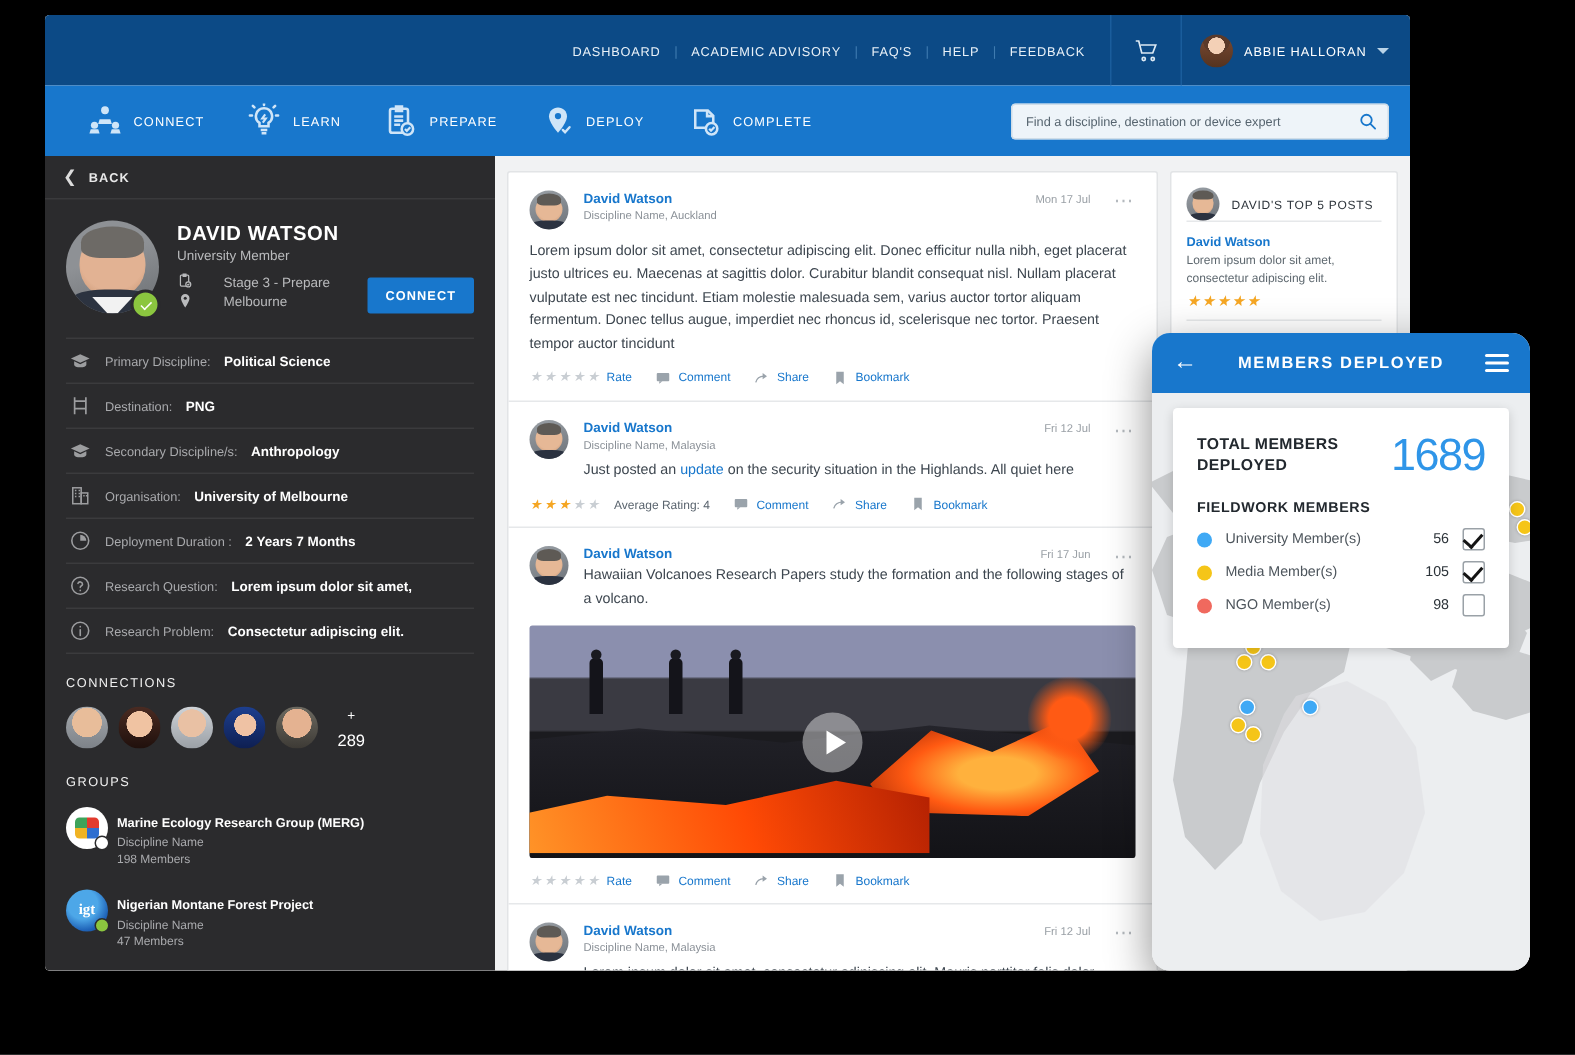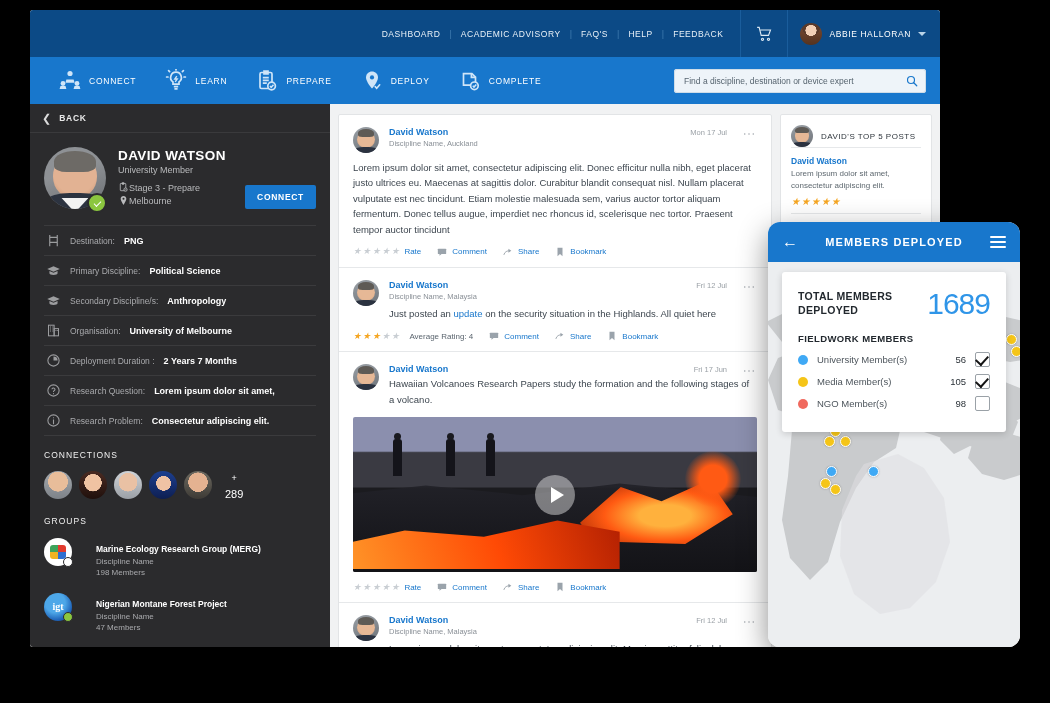--- a/index.html
+++ b/index.html
@@ -60,40 +60,40 @@
   .bigav .shirt{position:absolute;left:6%;bottom:0;width:88%;height:26%;background:#2c3340;
                 border-radius:40% 40% 0 0;}
   .bigav .collar{position:absolute;left:28%;bottom:0;width:44%;height:18%;background:#f2f2f2;
                  clip-path:polygon(0 0,100% 0,62% 100%,38% 100%);}
   .verif{position:absolute;left:57px;top:60px;width:16px;height:16px;border-radius:50%;
          background:#8bc63f;border:2px solid #2b2b2d;display:flex;align-items:center;justify-content:center;}
   .verif:after{content:"";width:6px;height:3px;border-left:1.6px solid #fff;border-bottom:1.6px solid #fff;
                transform:rotate(-45deg);margin-top:-1px;}
   .pname{font-size:13.5px;font-weight:700;letter-spacing:.4px;margin:1px 0 2px;}
   .prole{font-size:9px;color:#b9babc;margin-bottom:7px;}
-  .pmeta{display:flex;align-items:center;gap:0;font-size:9px;color:#b9babc;margin:2px 0;}
+  .pmeta{display:flex;align-items:center;gap:20px;font-size:9px;color:#b9babc;margin:2px 0;}
   .connbtn{position:absolute;right:14px;top:52px;background:#1877cc;color:#fff;border:0;border-radius:2px;
            padding:7px 12px;font-size:8.5px;font-weight:700;letter-spacing:.7px;cursor:pointer;
            font-family:"Liberation Sans",sans-serif;}
 
   .detaillist{margin:8px 14px 0;}
   .drow{display:flex;align-items:center;gap:9px;padding:7px 2px;border-top:1px solid #3b3b3d;}
   .drow:last-child{border-bottom:1px solid #3b3b3d;}
   .drow .dico{width:15px;height:15px;flex:0 0 15px;opacity:.72;}
   .drow .dlbl{font-size:8.5px;color:#a9aaad;}
   .drow .dval{font-size:9px;color:#fff;font-weight:700;}
 
   .sechead{font-size:8.5px;font-weight:400;letter-spacing:1px;color:#f0f0f0;margin:14px 14px 8px;}
   .connrow{display:flex;align-items:center;gap:7px;padding:0 14px;}
   .cav{width:28px;height:28px;border-radius:50%;flex:0 0 28px;overflow:hidden;position:relative;}
   .plus289{margin-left:6px;text-align:center;line-height:1.05;}
   .plus289 .p{font-size:9px;color:#fff;}
   .plus289 .n{font-size:11px;color:#fff;}
 
-  .grouprow{display:flex;gap:24px;padding:4px 14px 10px;align-items:flex-start;}
+  .grouprow{display:flex;gap:6px;padding:4px 14px 10px;align-items:flex-start;}
   .gav{width:28px;height:28px;border-radius:50%;flex:0 0 28px;position:relative;}
   .gdot{position:absolute;right:-1px;bottom:-1px;width:8px;height:8px;border-radius:50%;
         border:1.5px solid #2b2b2d;}
   .gname{font-size:8.5px;font-weight:700;color:#fff;line-height:1.35;}
   .gsub{font-size:8px;color:#a9aaad;line-height:1.45;}
 
   
   .feedcol{flex:1;background:#f1f2f3;padding:10px 8px 0 8px;overflow:hidden;}
   .card{background:#fff;border:1px solid #e2e4e6;border-radius:2px;margin-bottom:0;}
   .post{padding:12px 14px 10px;border-bottom:1px solid #e6e8ea;position:relative;}
@@ -312,34 +312,34 @@
               </svg>
               <span>Melbourne</span>
             </div>
           </div>
           <button class="connbtn">CONNECT</button>
         </div>
 
         <div class="detaillist">
 
           <div class="drow">
-            <svg class="dico" viewBox="0 0 24 24" fill="none" stroke="#c8c9cc" stroke-width="1.8">
-              <path d="M6 3v18M18 3v18M6 7h12M6 15h12"></path>
-              </svg>
-            <span class="dlbl">Destination:</span>
-            <span class="dval">PNG</span>
-          </div>
-
-          <div class="drow">
             <svg class="dico" viewBox="0 0 24 24" fill="#c8c9cc">
               <path d="M12 5 2 9.5l10 4.5 10-4.5z"></path>
                 <path d="M5.5 12.6v3.6c0 1.6 3 2.8 6.5 2.8s6.5-1.2 6.5-2.8v-3.6L12 15.6z"></path>
               </svg>
             <span class="dlbl">Primary Discipline:</span>
             <span class="dval">Political Science</span>
+          </div>
+
+          <div class="drow">
+            <svg class="dico" viewBox="0 0 24 24" fill="none" stroke="#c8c9cc" stroke-width="1.8">
+              <path d="M6 3v18M18 3v18M6 7h12M6 15h12"></path>
+              </svg>
+            <span class="dlbl">Destination:</span>
+            <span class="dval">PNG</span>
           </div>
 
           <div class="drow">
             <svg class="dico" viewBox="0 0 24 24" fill="#c8c9cc">
               <path d="M12 5 2 9.5l10 4.5 10-4.5z"></path>
                 <path d="M5.5 12.6v3.6c0 1.6 3 2.8 6.5 2.8s6.5-1.2 6.5-2.8v-3.6L12 15.6z"></path>
               </svg>
             <span class="dlbl">Secondary Discipline/s:</span>
             <span class="dval">Anthropology</span>
           </div>

